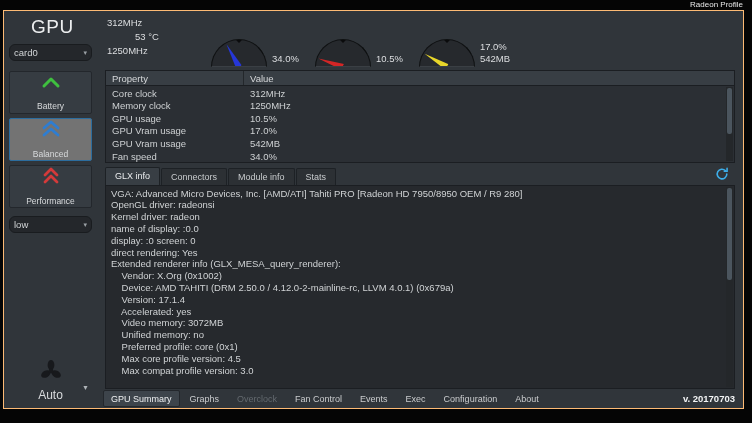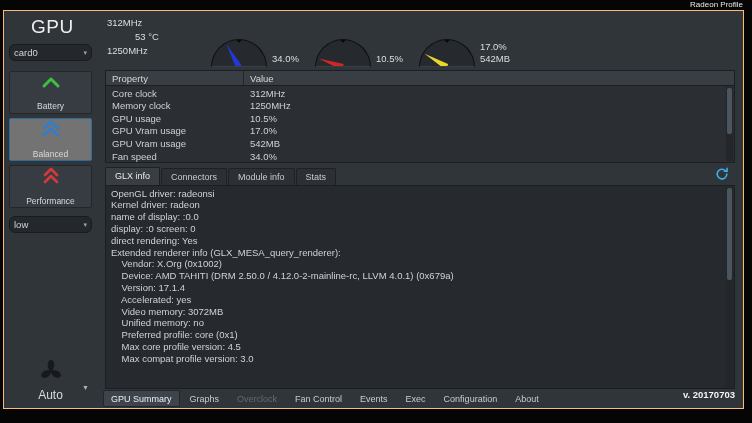--- a/index.html
+++ b/index.html
@@ -78,21 +78,21 @@
 
   
   .glx-pane{flex:1;margin:0 8px;background:#26292d;border:1px solid #1b1e22;
             position:relative;overflow:hidden;padding:2px 12px 2px 5px;}
   .gline{font-size:9.5px;line-height:11.8px;color:#d0d3d5;white-space:pre;}
   .glx-scroll{position:absolute;top:1px;right:1px;bottom:1px;width:7px;background:#24272a;}
   .glx-scroll .thumb{position:absolute;top:1px;left:1px;right:1px;height:92px;
                      background:#4b555e;border-radius:2px;}
 
   
-  .bottom-bar{height:19px;display:flex;padding:0 8px 0 6px;gap:2px;}
+  .bottom-bar{height:19px;display:flex;align-items:center;padding:0 8px 0 6px;gap:2px;}
   .btab{font-size:9px;color:#caccce;padding:2.5px 7px;border-radius:2px;border:1px solid transparent;}
   .btab.active{background:#3d444b;border-color:#23272c;color:#eef0f2;}
   .btab.disabled{color:#63696e;}
   .version{margin-left:auto;font-size:9.5px;font-weight:bold;color:#f2f4f5;}
 </style>
 </head>
 <body>
 
 <div class="screen">
 
@@ -251,20 +251,21 @@
                   <path d="M13.5 8a5.5 5.5 0 1 1-1.7-3.95"></path>
                   <path d="M13.8 1.6v3.2h-3.2"></path>
                 </g>
               </svg>
           </span>
         </button>
       </section>
 
       <section class="glx-pane">
         <div>
+            <div class="gline">VGA: Advanced Micro Devices, Inc. [AMD/ATI] Tahiti PRO [Radeon HD 7950/8950 OEM / R9 280]</div>
             <div class="gline">OpenGL driver: radeonsi</div>
             <div class="gline">Kernel driver: radeon</div>
             <div class="gline">name of display: :0.0</div>
             <div class="gline">display: :0 screen: 0</div>
             <div class="gline">direct rendering: Yes</div>
             <div class="gline">Extended renderer info (GLX_MESA_query_renderer):</div>
             <div class="gline">    Vendor: X.Org (0x1002)</div>
             <div class="gline">    Device: AMD TAHITI (DRM 2.50.0 / 4.12.0-2-mainline-rc, LLVM 4.0.1) (0x679a)</div>
             <div class="gline">    Version: 17.1.4</div>
             <div class="gline">    Accelerated: yes</div>

